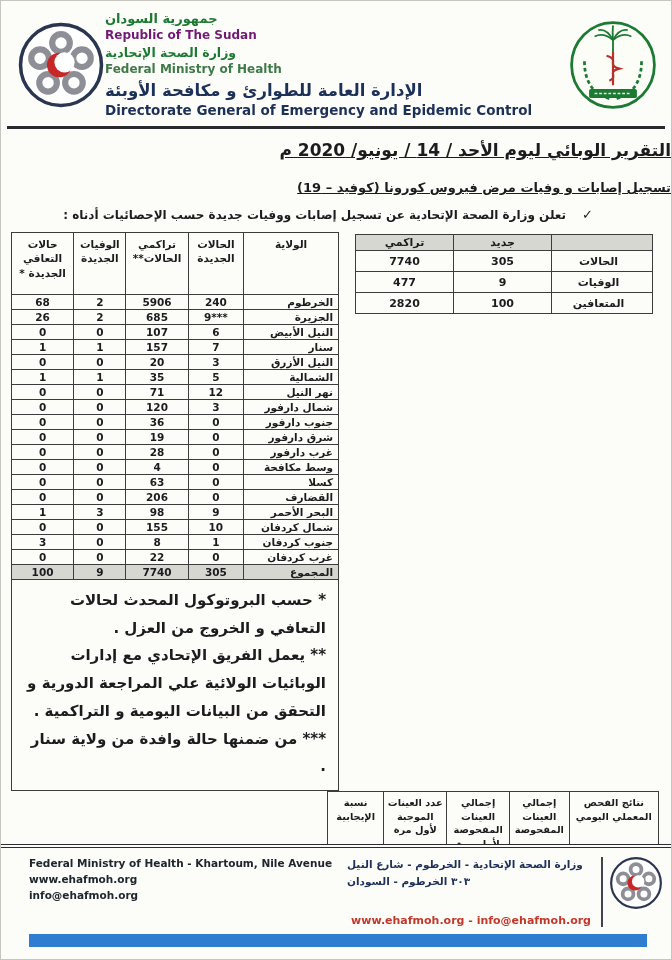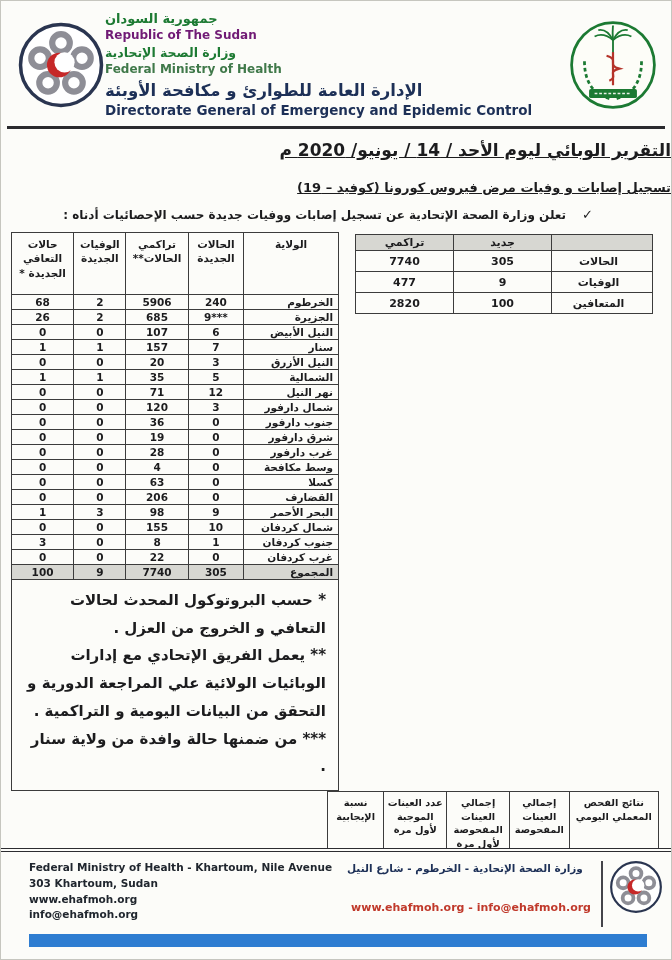--- a/index.html
+++ b/index.html
@@ -379,27 +379,27 @@
         <li data-marker="✓">الإلتزام بقانون الطوارئ الصحية بالبقاء في المنازل .</li>
         <li data-marker="✓">إلتزام المواطنين بتطبيق الإرشادات الوقائية: ( التباعد الإجتماعي . غسل اليدين . اداب العطس و السعال) .</li>
       </ul>
 
   </div>
 
   <div class="footer">
     <div class="footer-body">
       <ul class="f-en">
           <li>Federal Ministry of Health - Khartoum, Nile Avenue</li>
-          <li>303 Khartoum, Sudan</li>
           <li>www.ehafmoh.org</li>
           <li>info@ehafmoh.org</li>
         </ul>
       <div class="f-ar-wrap">
         <ul class="f-ar">
             <li>وزارة الصحة الإتحادية - الخرطوم - شارع النيل</li>
+            <li>٣٠٣ الخرطوم - السودان</li>
           </ul>
         <div class="f-contact">www.ehafmoh.org - info@ehafmoh.org</div>
       </div>
       <div class="f-divider"></div>
       <svg width="54" height="54" viewBox="0 0 100 100" style="flex:0 0 auto;">
         <circle cx="50" cy="50" r="46" fill="#ffffff" stroke="#2a3550" stroke-width="4"></circle>
         <g fill="none" stroke="#8e8e96" stroke-width="7">
           <circle cx="50" cy="25" r="10"></circle>
           <circle cx="26.2" cy="42.3" r="10"></circle>
           <circle cx="35.3" cy="70.2" r="10"></circle>

